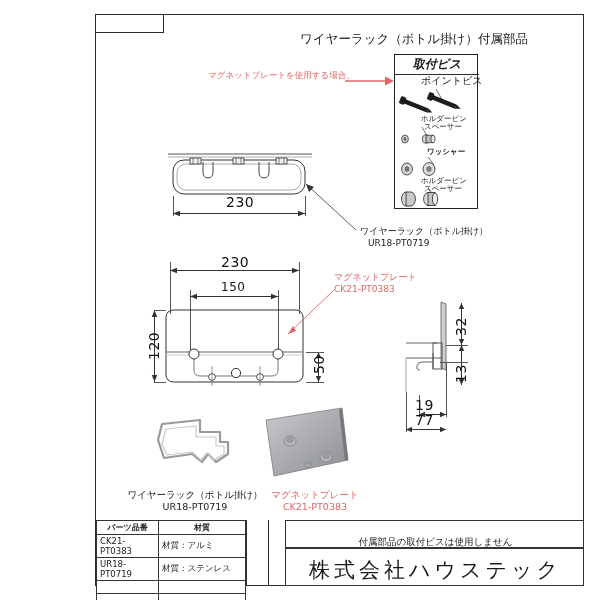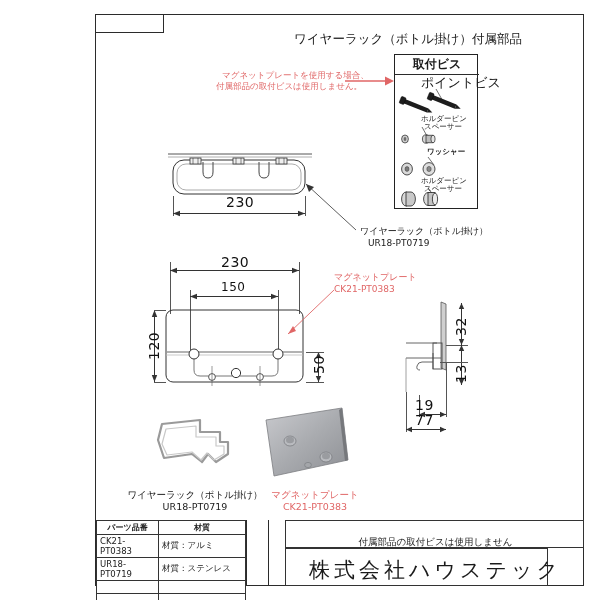--- a/index.html
+++ b/index.html
@@ -7,21 +7,21 @@
        font-family:"DejaVu Sans","Liberation Sans",sans-serif;color:#1a1a1a;}
   #sheet{position:relative;width:600px;height:600px;}
 
   .frame{position:absolute;border:1px solid #2b2b2b;box-sizing:border-box;}
   .line-h{position:absolute;height:0;border-top:1px solid #2b2b2b;}
   .line-v{position:absolute;width:0;border-left:1px solid #2b2b2b;}
 
   .lbl{position:absolute;white-space:nowrap;line-height:1.25;}
   .jp{font-family:"DejaVu Sans","Liberation Sans",sans-serif;}
   .red{color:#e06666;}
-  .bold{font-weight:bold;}
+  .bold{font-weight:bold;font-style:italic;}
   .ctr{text-align:center;}
 
   .dim{position:absolute;font-size:13px;letter-spacing:0.5px;color:#111;}
   .dim.vert{transform:rotate(-90deg);transform-origin:left top;}
 
   .dimline{position:absolute;background:#333;}
   .dimline.h{height:1px;}
   .dimline.v{width:1px;}
   .ext{position:absolute;background:#555;}
   .ext.v{width:1px;}
@@ -39,36 +39,35 @@
 </style>
 </head>
 <body>
 
 <div id="sheet">
 
   <div class="frame" style="left:95px;top:14px;width:489px;height:572px;"></div>
 
   <div class="frame" style="left:95px;top:14px;width:69px;height:19px;"></div>
 
-  <div class="lbl jp" style="left:294px;top:31px;font-size:12.5px;">ワイヤーラック（ボトル掛け）付属部品</div>
-
-  <div class="lbl jp red" style="left:222px;top:70px;font-size:8.5px;">マグネットプレートを使用する場合、</div>
-  <div class="lbl jp red" style="left:216px;top:81px;font-size:8.5px;">付属部品の取付ビスは使用しません。</div>
+  <div class="lbl jp" style="left:300px;top:31px;font-size:12.5px;">ワイヤーラック（ボトル掛け）付属部品</div>
+
+  <div class="lbl jp red" style="left:208px;top:70px;font-size:8.5px;">マグネットプレートを使用する場合、</div>
 
   <svg style="position:absolute;left:345px;top:74px;" width="50" height="14">
     <line x1="0" y1="7" x2="40" y2="7" stroke="#e06666" stroke-width="1.6"></line>
     <polygon points="40,2.5 49,7 40,11.5" fill="#e06666"></polygon>
   </svg>
 
   <div class="partsbox" style="left:394px;top:54px;width:84px;height:155px;">
 
     <div class="lbl jp bold ctr" style="left:0;top:2px;width:84px;font-size:12px;">取付ビス</div>
     <div class="line-h" style="left:0px;top:19px;width:84px;"></div>
 
-    <div class="lbl jp" style="left:26px;top:20px;font-size:13px;">ポイントビス</div>
+    <div class="lbl jp" style="left:26px;top:20px;font-size:10px;">ポイントビス</div>
     <svg style="position:absolute;left:3px;top:30px;" width="80" height="26">
       <line x1="46" y1="18" x2="38" y2="4" stroke="#333" stroke-width="0.7"></line>
       <g transform="rotate(22 16 22)">
         <rect x="4" y="18" width="26" height="4.4" fill="#1d1d1d"></rect>
         <rect x="0.5" y="16.6" width="5" height="7.2" rx="1" fill="#1d1d1d" stroke="#000" stroke-width="0.4"></rect>
         <polygon points="30,18 35,20.2 30,22.4" fill="#1d1d1d"></polygon>
       </g>
       <g transform="rotate(22 44 18)">
         <rect x="32" y="14" width="26" height="4.6" fill="#1d1d1d"></rect>
         <rect x="28.5" y="12.5" width="5" height="7.4" rx="1" fill="#1d1d1d" stroke="#000" stroke-width="0.4"></rect>
@@ -307,20 +306,20 @@
       <td>&nbsp;</td>
       <td>&nbsp;</td>
     </tr>
 
   </tbody>
     </table>
 
   <div class="titleblock" style="left:285px;top:520px;width:299px;height:28px;">
     <div class="lbl jp ctr" style="left:0;top:15px;width:299px;font-size:9.5px;">付属部品の取付ビスは使用しません</div>
   </div>
-  <div class="titleblock" style="left:285px;top:548px;width:263px;height:38px;">
+  <div class="titleblock" style="left:285px;top:548px;width:299px;height:38px;">
     <div class="company jp" style="position:absolute;left:0;top:7px;width:299px;">株式会社ハウステック</div>
   </div>
 
   <div class="line-v" style="left:246px;top:520px;height:66px;"></div>
   <div class="line-v" style="left:268px;top:520px;height:66px;"></div>
 
 </div>
 
 </body></html>

